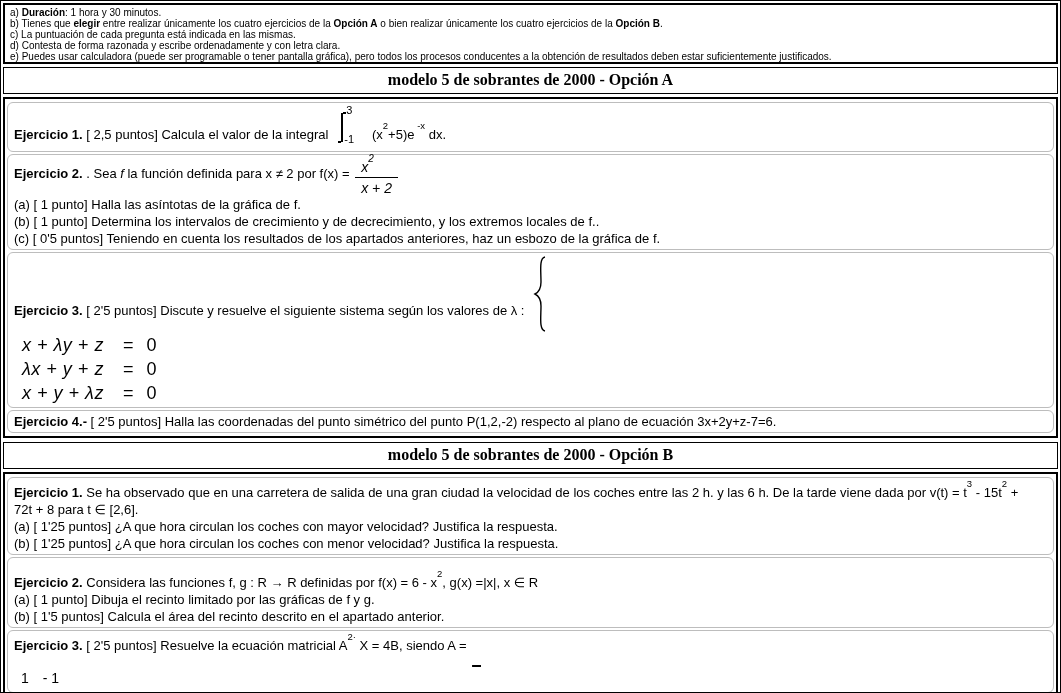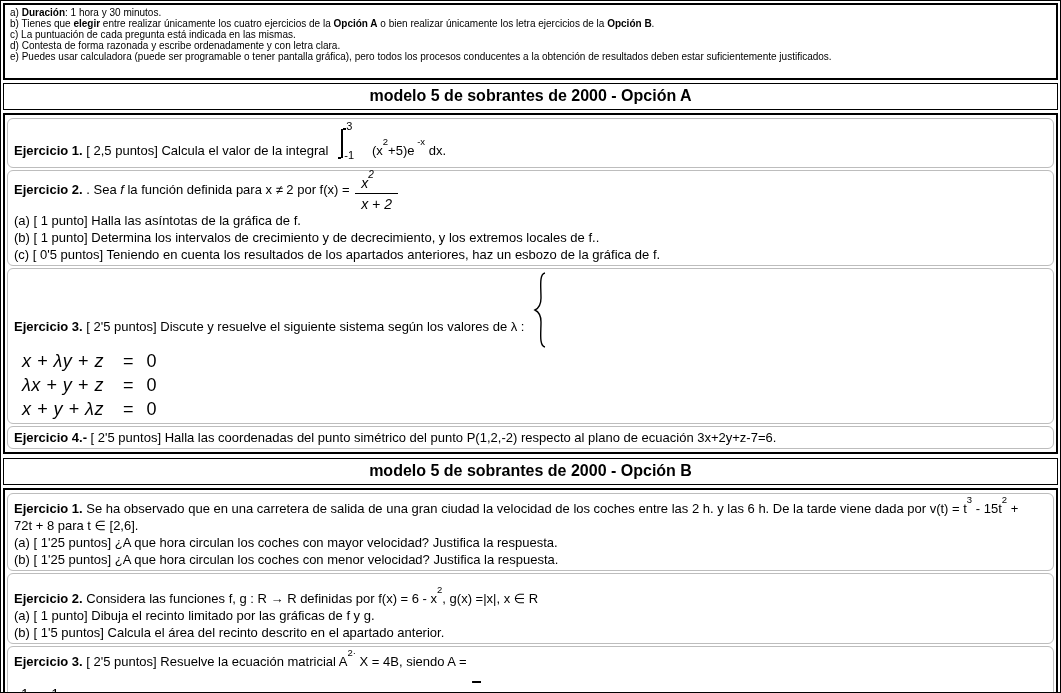--- a/index.html
+++ b/index.html
@@ -1,22 +1,22 @@
 <!DOCTYPE html>
 <html><head>
 <meta charset="utf-8">
 <style>
   html,body{margin:0;padding:0;}
   body{
     width:1061px;height:693px;box-sizing:border-box;background:#fff;
     border:1px solid #000;color:#000;
     font-family:"Liberation Sans",sans-serif;
   }
-  .instr{margin:2px 2px 3px;border:2px solid #000;padding:2px 5px 16px;font-size:10px;line-height:11px;}
-  .tbox{margin:0 2px 3px;border:1px solid #000;text-align:center;font-weight:bold;font-size:16px;padding:3px 0 4px;}
+  .instr{margin:2px 2px 3px;border:2px solid #000;padding:2px 5px 0;font-size:10px;line-height:11px;}
+  .tbox{margin:0 2px 3px;border:1px solid #000;text-align:center;font-weight:bold;font-size:16px;padding:3px 0 4px;font-family:Liberation Serif, serif;}
   .cbox{margin:0 2px 4px;border:2px solid #000;padding:1px 2px;background:#fff;}
   .exr{border:1px solid #bdbdbd;border-radius:6px;margin:2px 0;padding:2px 6px;font-size:13px;line-height:17px;background:#fff;}
   .exr p{margin:0;}
   .lbl{font-weight:bold;}
   .itl{font-style:italic;}
   sup.s{font-size:9.5px;position:relative;top:-5px;}
   
   .intg{position:relative;display:inline-block;width:40px;height:44px;vertical-align:-10px;}
   .intg .bar{position:absolute;left:13px;top:8px;height:29px;width:1.5px;background:#000;}
   .intg .bar::before{content:"";position:absolute;right:-3px;top:-1px;width:3px;height:2px;background:#000;}
@@ -40,21 +40,21 @@
   .mat .lp{width:8px;border:1.5px solid #000;border-right:none;border-radius:9px 0 0 9px;margin-right:1px;}
   .mat-t{border-collapse:collapse;font-size:14px;}
   .mat-t td{padding:2px 7px;text-align:center;line-height:19px;}
   .padt{padding-top:12px;}
 </style>
 </head>
 <body>
 
 <div class="instr">
   <div><span>a) </span><b>Duración</b><span>: 1 hora y 30 minutos.</span></div>
-  <div><span>b) Tienes que </span><b>elegir</b><span> entre realizar únicamente los cuatro ejercicios de la </span><b>Opción A</b><span> o bien realizar únicamente los letra ejercicios de la </span><b>Opción B</b><span>.</span></div>
+  <div><span>b) Tienes que </span><b>elegir</b><span> entre realizar únicamente los cuatro ejercicios de la </span><b>Opción A</b><span> o bien realizar únicamente los cuatro ejercicios de la </span><b>Opción B</b><span>.</span></div>
   <div>c) La puntuación de cada pregunta está indicada en las mismas.</div>
   <div>d) Contesta de forma razonada y escribe ordenadamente y con letra clara.</div>
   <div>e) Puedes usar calculadora (puede ser programable o tener pantalla gráfica), pero todos los procesos conducentes a la obtención de resultados deben estar suficientemente justificados.</div>
 </div>
 
 <div class="tbox"><span>modelo 5 de sobrantes de 2000 - Opción A</span></div>
 
 <div class="cbox">
 
   <div class="exr">

